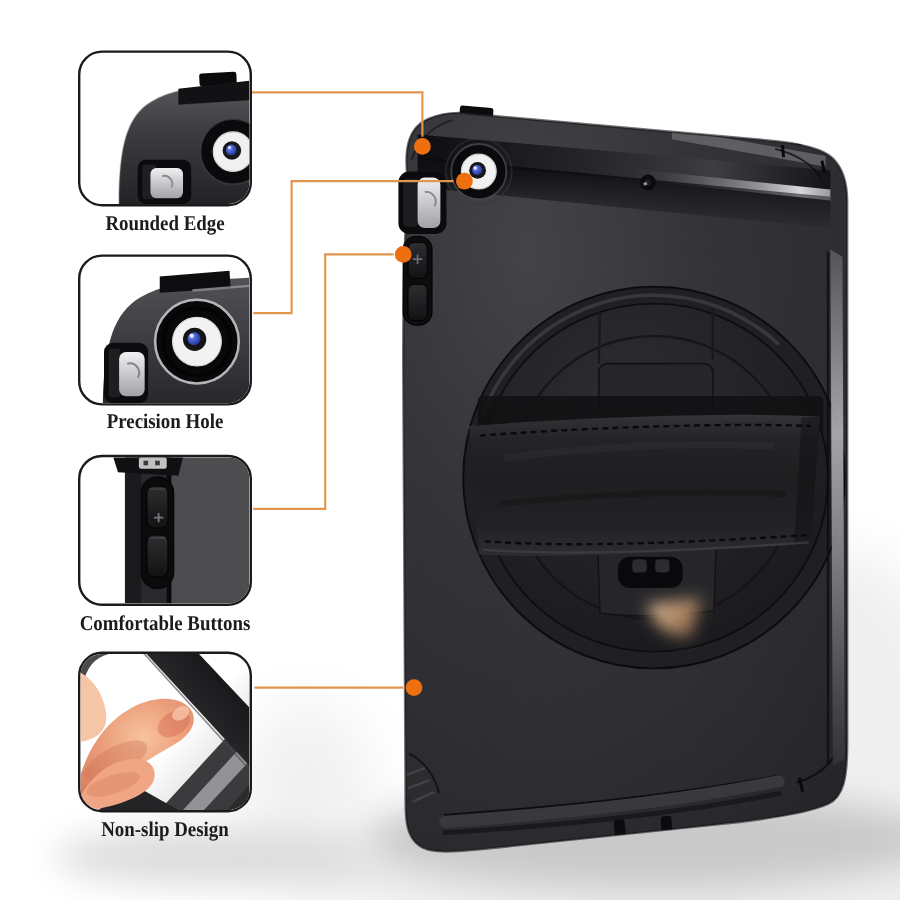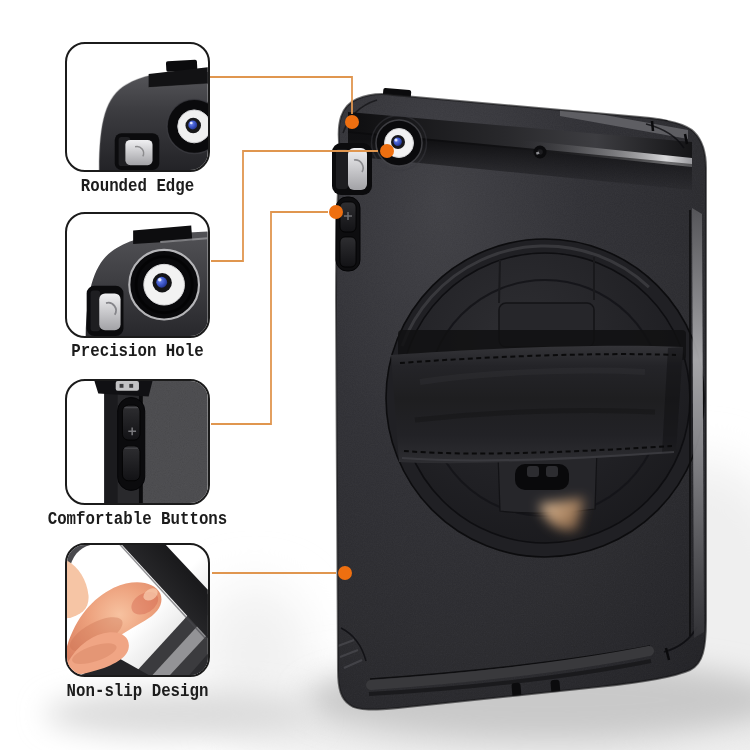--- a/index.html
+++ b/index.html
@@ -1,16 +1,16 @@
 <!DOCTYPE html>
 <html style="--background: #ffffff; --accent-line: #e0964f; --accent-dot: #ee6f10; --label-text: #1c1c1c; --tile-border: #1b1b1b; --case-black: #2a2a2e; --lens-blue: #3b55c8; --strap-black: #1e1e20; --shadow-gray: #c9c9c9;"><head>
 <meta charset="utf-8">
 <style>
   html,body{margin:0;padding:0;width:750px;height:750px;overflow:hidden;background:var(--background,#fff);}
-  .stage{position:relative;width:598px;height:750px;font-family:Liberation Mono, monospace;}
+  .stage{position:relative;width:598px;height:750px;font-family:Liberation Serif, serif;}
   .layer{position:absolute;left:0;top:0;width:750px;height:750px;}
   .tile{position:absolute;box-sizing:border-box;border:2.5px solid var(--tile-border,#1b1b1b);
         border-radius:20px;background:#fff;overflow:hidden;}
   .tile svg{display:block;width:100%;height:100%;}
   .t1{left:65px;top:42px;width:145px;height:130px;}
   .t2{left:65px;top:212px;width:145px;height:126px;}
   .t3{left:65px;top:379px;width:145px;height:126px;}
   .t4{left:65px;top:543px;width:145px;height:134px;}
   .lbl{position:absolute;left:15px;width:245px;text-align:center;
        font-weight:700;font-size:17.5px;line-height:20px;color:var(--label-text,#1c1c1c);

